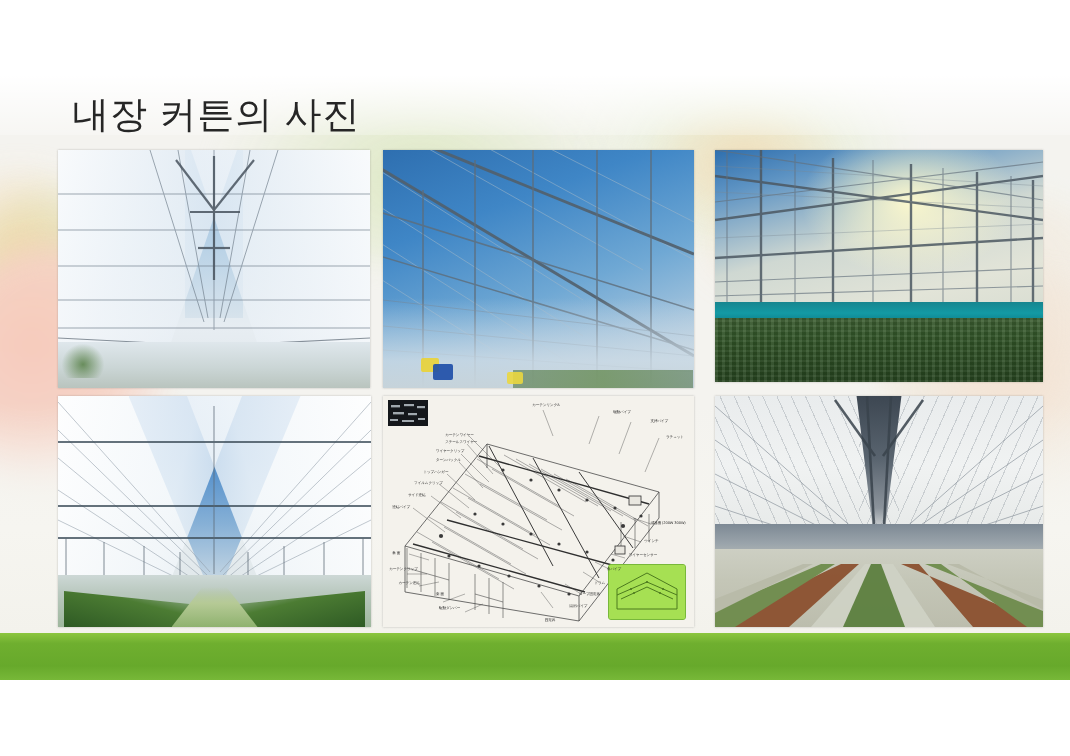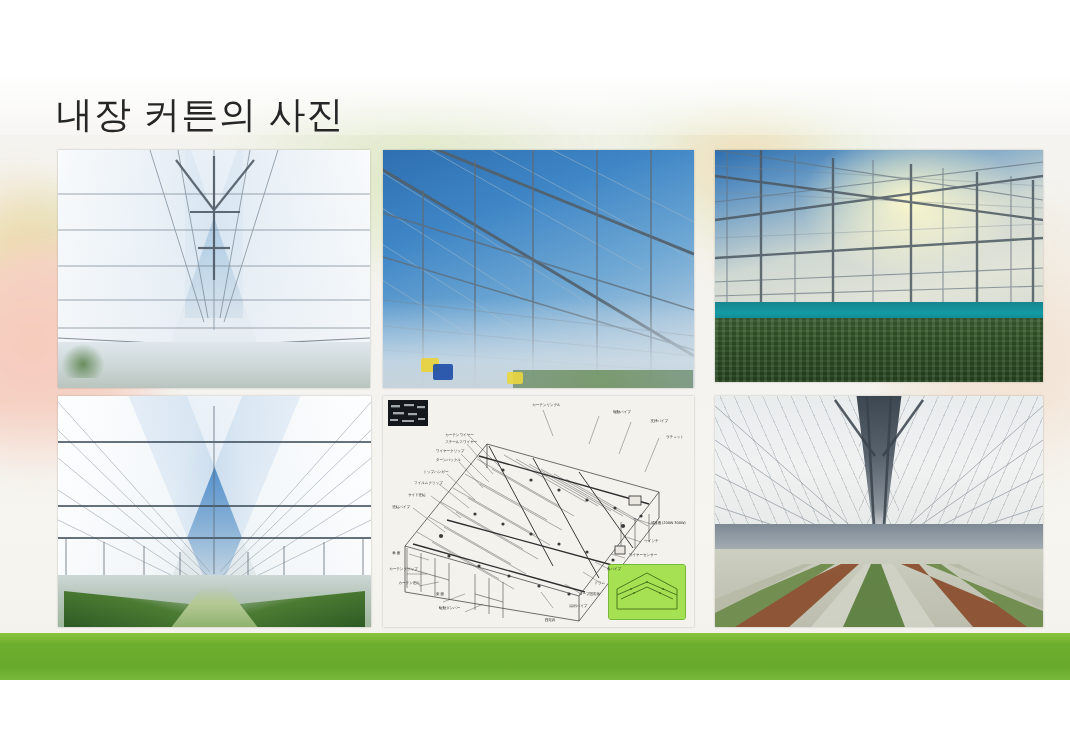--- a/index.html
+++ b/index.html
@@ -92,21 +92,21 @@
   }
   .bg-wash-top {
     position: absolute; left: 0; top: 0;
     width: 1070px; height: 60px;
     background: linear-gradient(to bottom, #ffffff 0%, rgba(255,255,255,0.25) 100%);
   }
 
   
   .slide-title {
     position: absolute;
-    left: 56px; top: 92px;
+    left: 72px; top: 92px;
     font-size: 37px;
     line-height: 46px;
     letter-spacing: 1px;
     color: #262626;
     font-weight: 400;
     z-index: 20;
     white-space: nowrap;
   }
 
   

